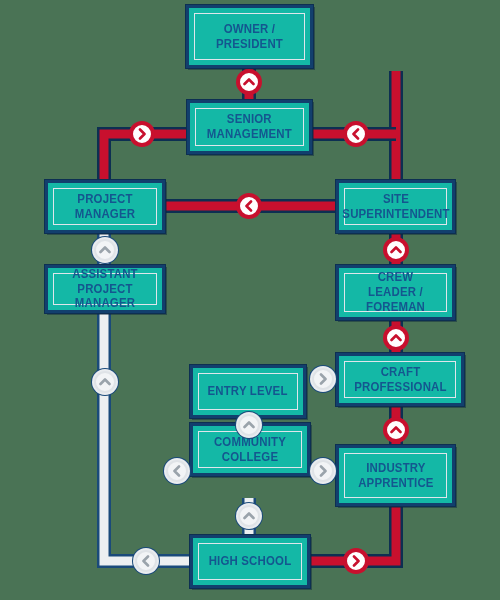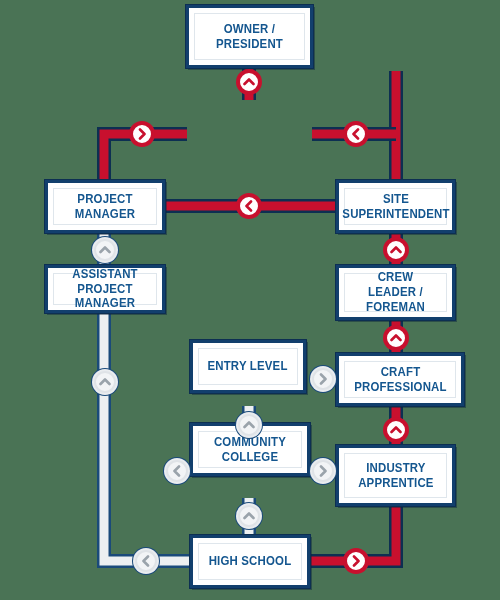--- a/index.html
+++ b/index.html
@@ -9,21 +9,21 @@
     font-family:"Liberation Sans", sans-serif;
   }
   #chart{position:relative;width:500px;height:600px;}
 
   
   .lines{position:absolute;inset:0;width:500px;height:600px;}
 
   
   .node{
     position:absolute;
-    background:#ffffff;
+    background:#14b8a6;
     border:3px solid #123f6d;
     box-shadow:0 0 0 1px #0d2f52, 2px 2px 0 0 rgba(10,35,60,.45);
     display:flex;align-items:center;justify-content:center;
     box-sizing:border-box;
     z-index:5;
   }
   .node .inner{
     border:1px solid #dfe6ec;
     width:calc(100% - 10px);height:calc(100% - 10px);
     display:flex;align-items:center;justify-content:center;
@@ -105,20 +105,26 @@
       <path d="M310,471 H336" stroke="#eceff1" stroke-width="9" fill="none"></path>
     </g>
   </svg>
 
   <div class="node" style="left:186px;top:5px;width:127px;height:63px;">
     <div class="inner">
       <span class="lbl">OWNER / PRESIDENT</span>
     </div>
   </div>
 
+  <div class="node two" style="left:187px;top:100px;width:125px;height:54px;">
+    <div class="inner">
+      <span class="lbl">SENIOR
+MANAGEMENT</span>
+    </div>
+  </div>
 
   <div class="node" style="left:45px;top:180px;width:120px;height:53px;">
     <div class="inner">
       <span class="lbl">PROJECT MANAGER</span>
     </div>
   </div>
 
   <div class="node two" style="left:336px;top:180px;width:119px;height:53px;">
     <div class="inner">
       <span class="lbl">SITE
@@ -133,21 +139,21 @@
     </div>
   </div>
 
   <div class="node two" style="left:336px;top:265px;width:119px;height:55px;">
     <div class="inner">
       <span class="lbl">CREW
 LEADER / FOREMAN</span>
     </div>
   </div>
 
-  <div class="node" style="left:190px;top:340px;width:116px;height:53px;">
+  <div class="node" style="left:190px;top:365px;width:116px;height:53px;">
     <div class="inner">
       <span class="lbl">ENTRY LEVEL</span>
     </div>
   </div>
 
   <div class="node two" style="left:336px;top:353px;width:128px;height:53px;">
     <div class="inner">
       <span class="lbl">CRAFT
 PROFESSIONAL</span>
     </div>

